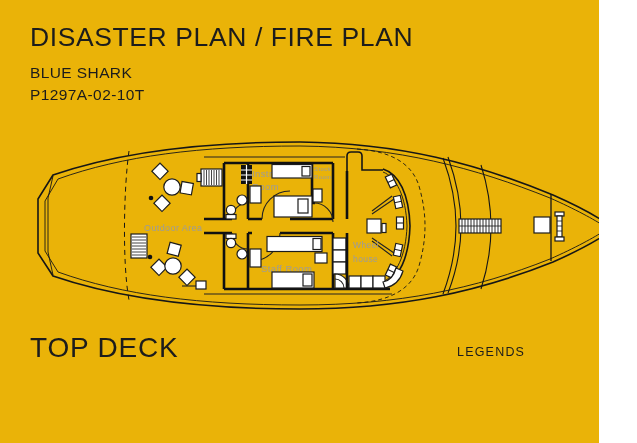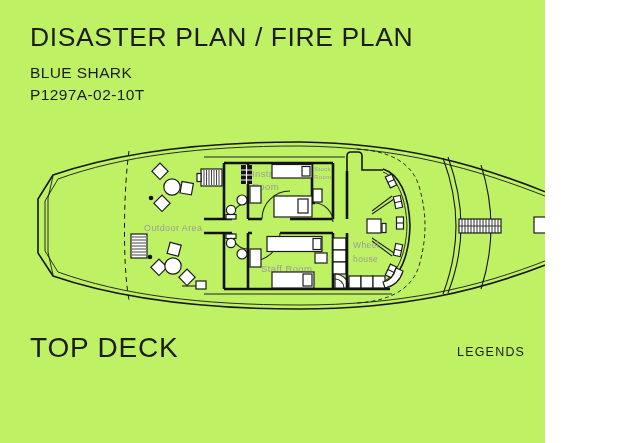--- a/index.html
+++ b/index.html
@@ -1,16 +1,16 @@
 <!DOCTYPE html>
 <html><head>
 <meta charset="utf-8">
 <style>
   html,body{margin:0;padding:0;background:#ffffff;}
-  .page{position:relative;width:545px;height:443px;background:#bef264;overflow:hidden;
+  .page{position:relative;width:599px;height:443px;background:#eab308;overflow:hidden;
         font-family:"Liberation Sans", sans-serif;}
   svg{display:block}
   .lbl{fill:#9b9b9b;font-family:"Liberation Sans",sans-serif;letter-spacing:.4px;}
   .ttl{fill:#1c1c1c;font-family:"Liberation Sans",sans-serif;}
   .ln{stroke:#161616;fill:none;}
   .wall{stroke:#111111;stroke-width:2.6;fill:none;}
   .thin{stroke:#222222;stroke-width:1.1;fill:none;}
   .fur{stroke:#1b1b1b;stroke-width:1.2;fill:#ffffff;}
 </style>
 </head>

